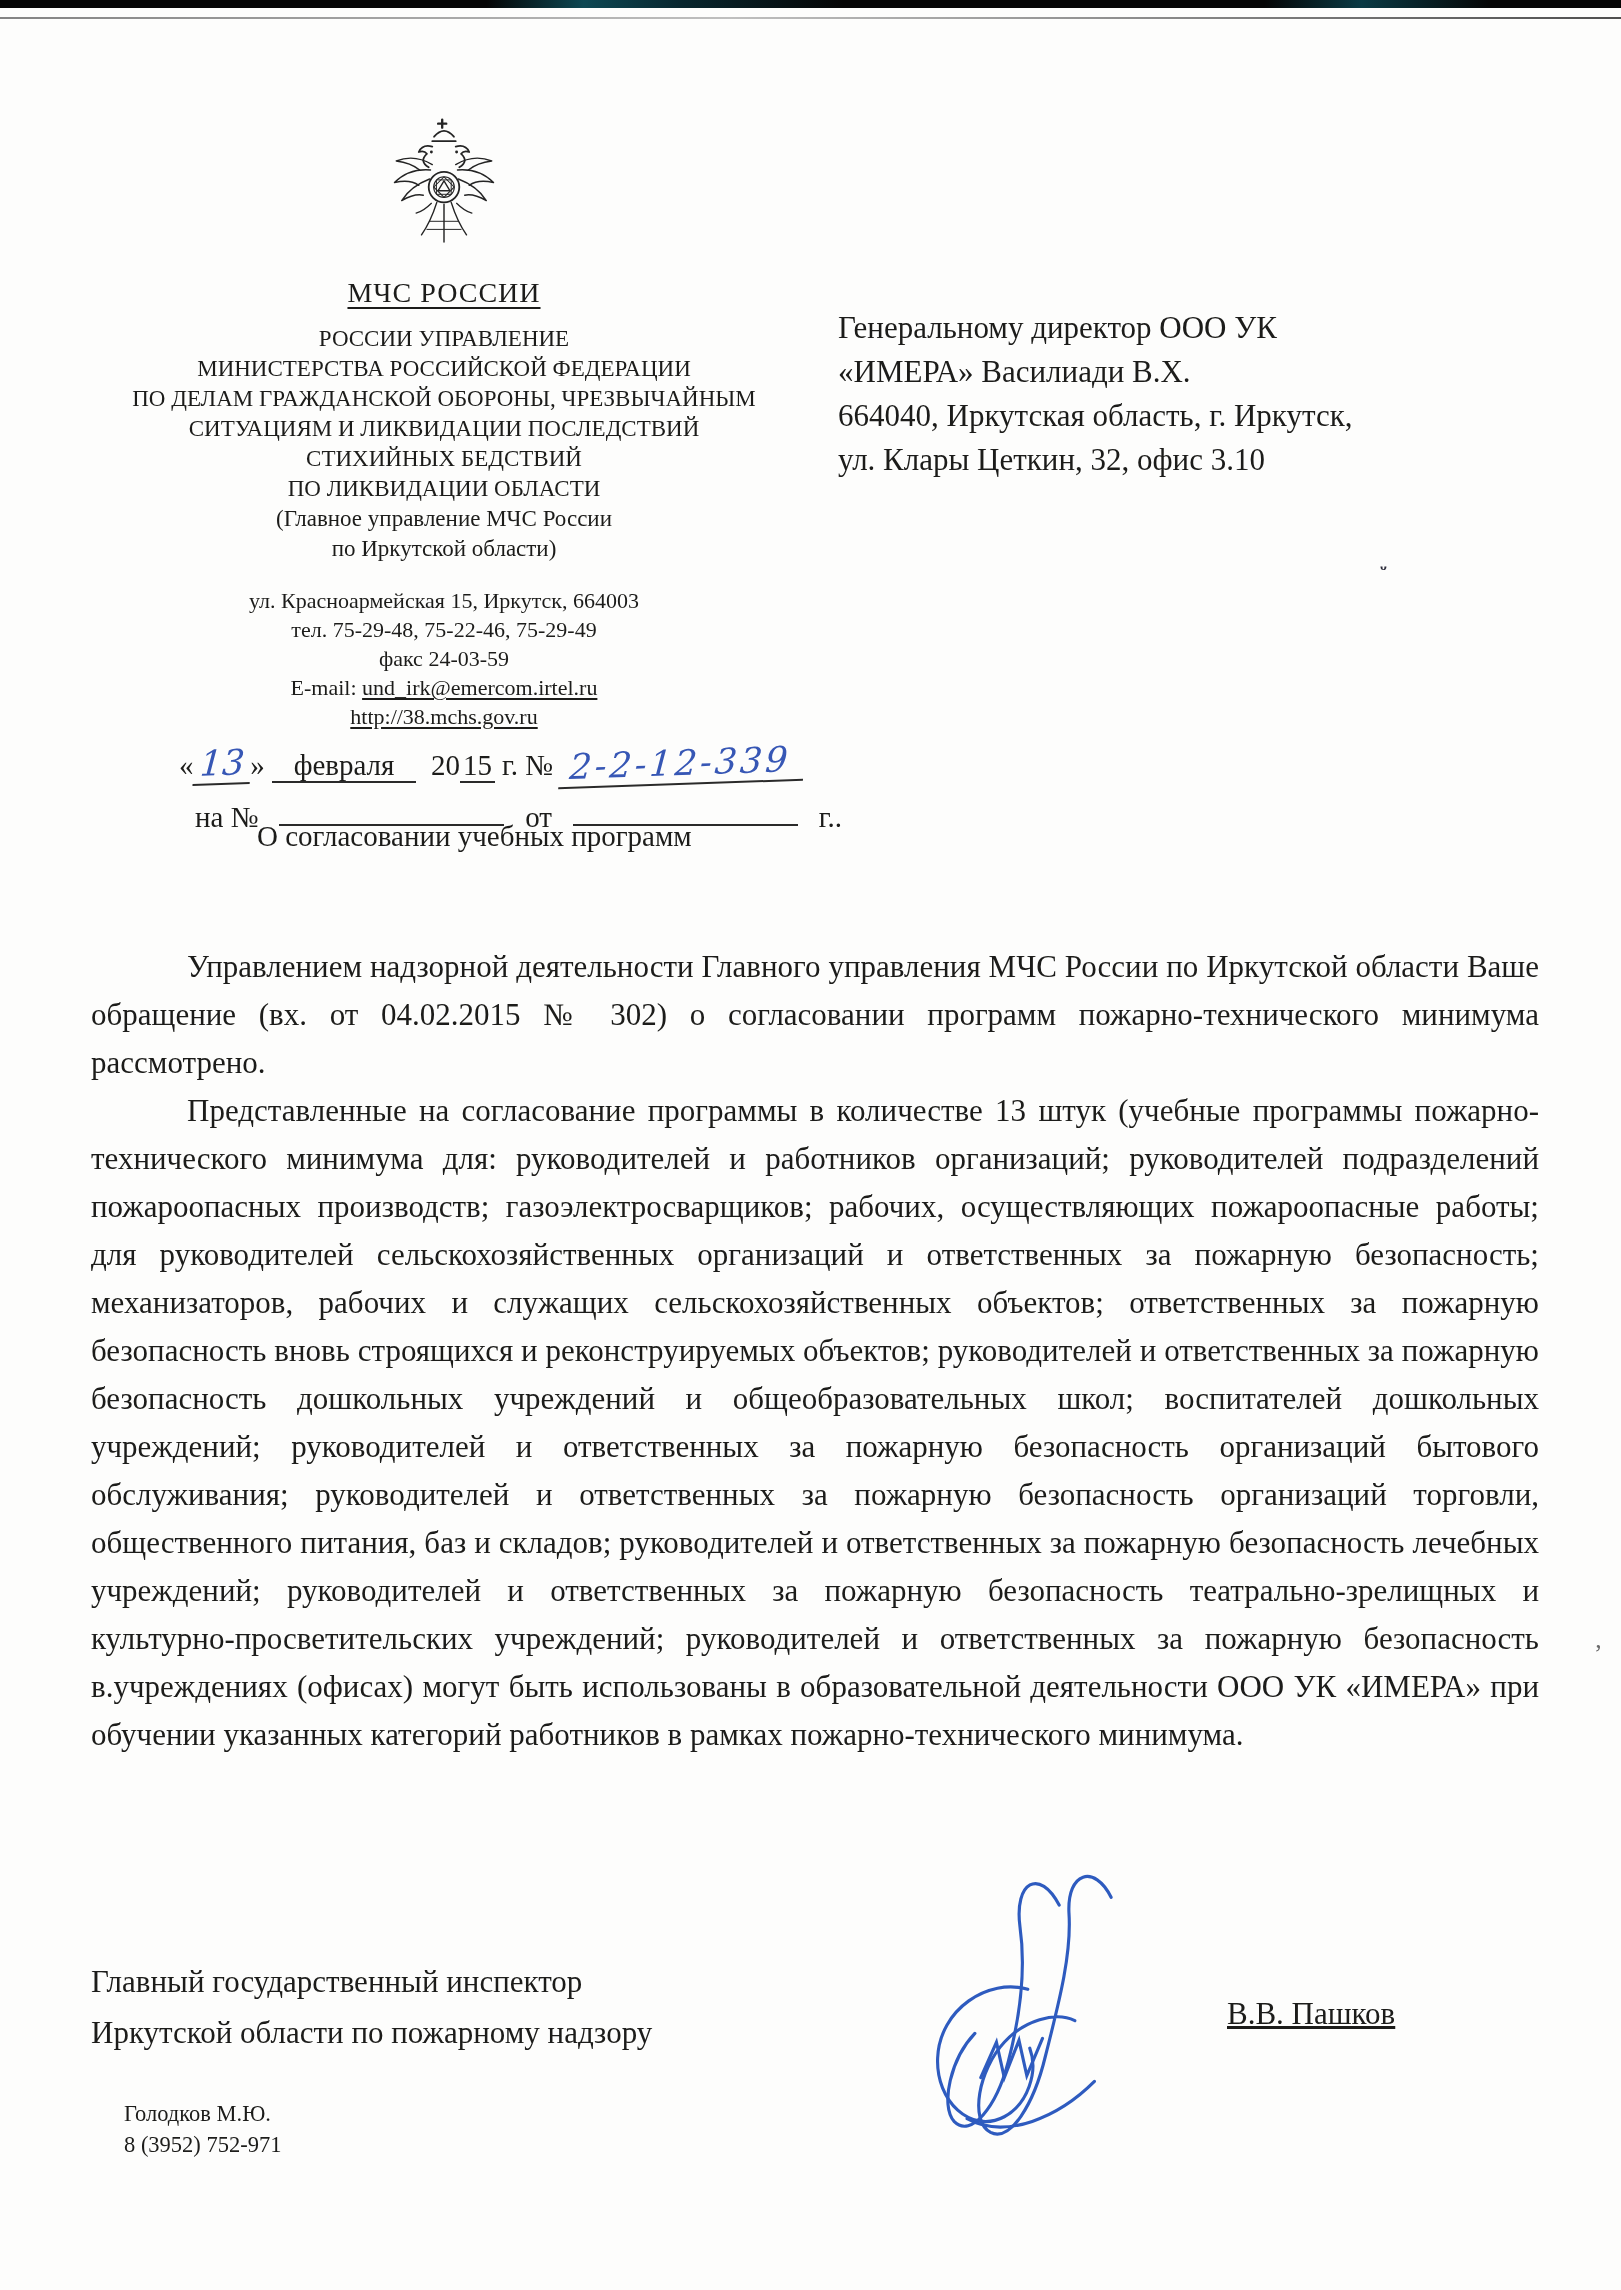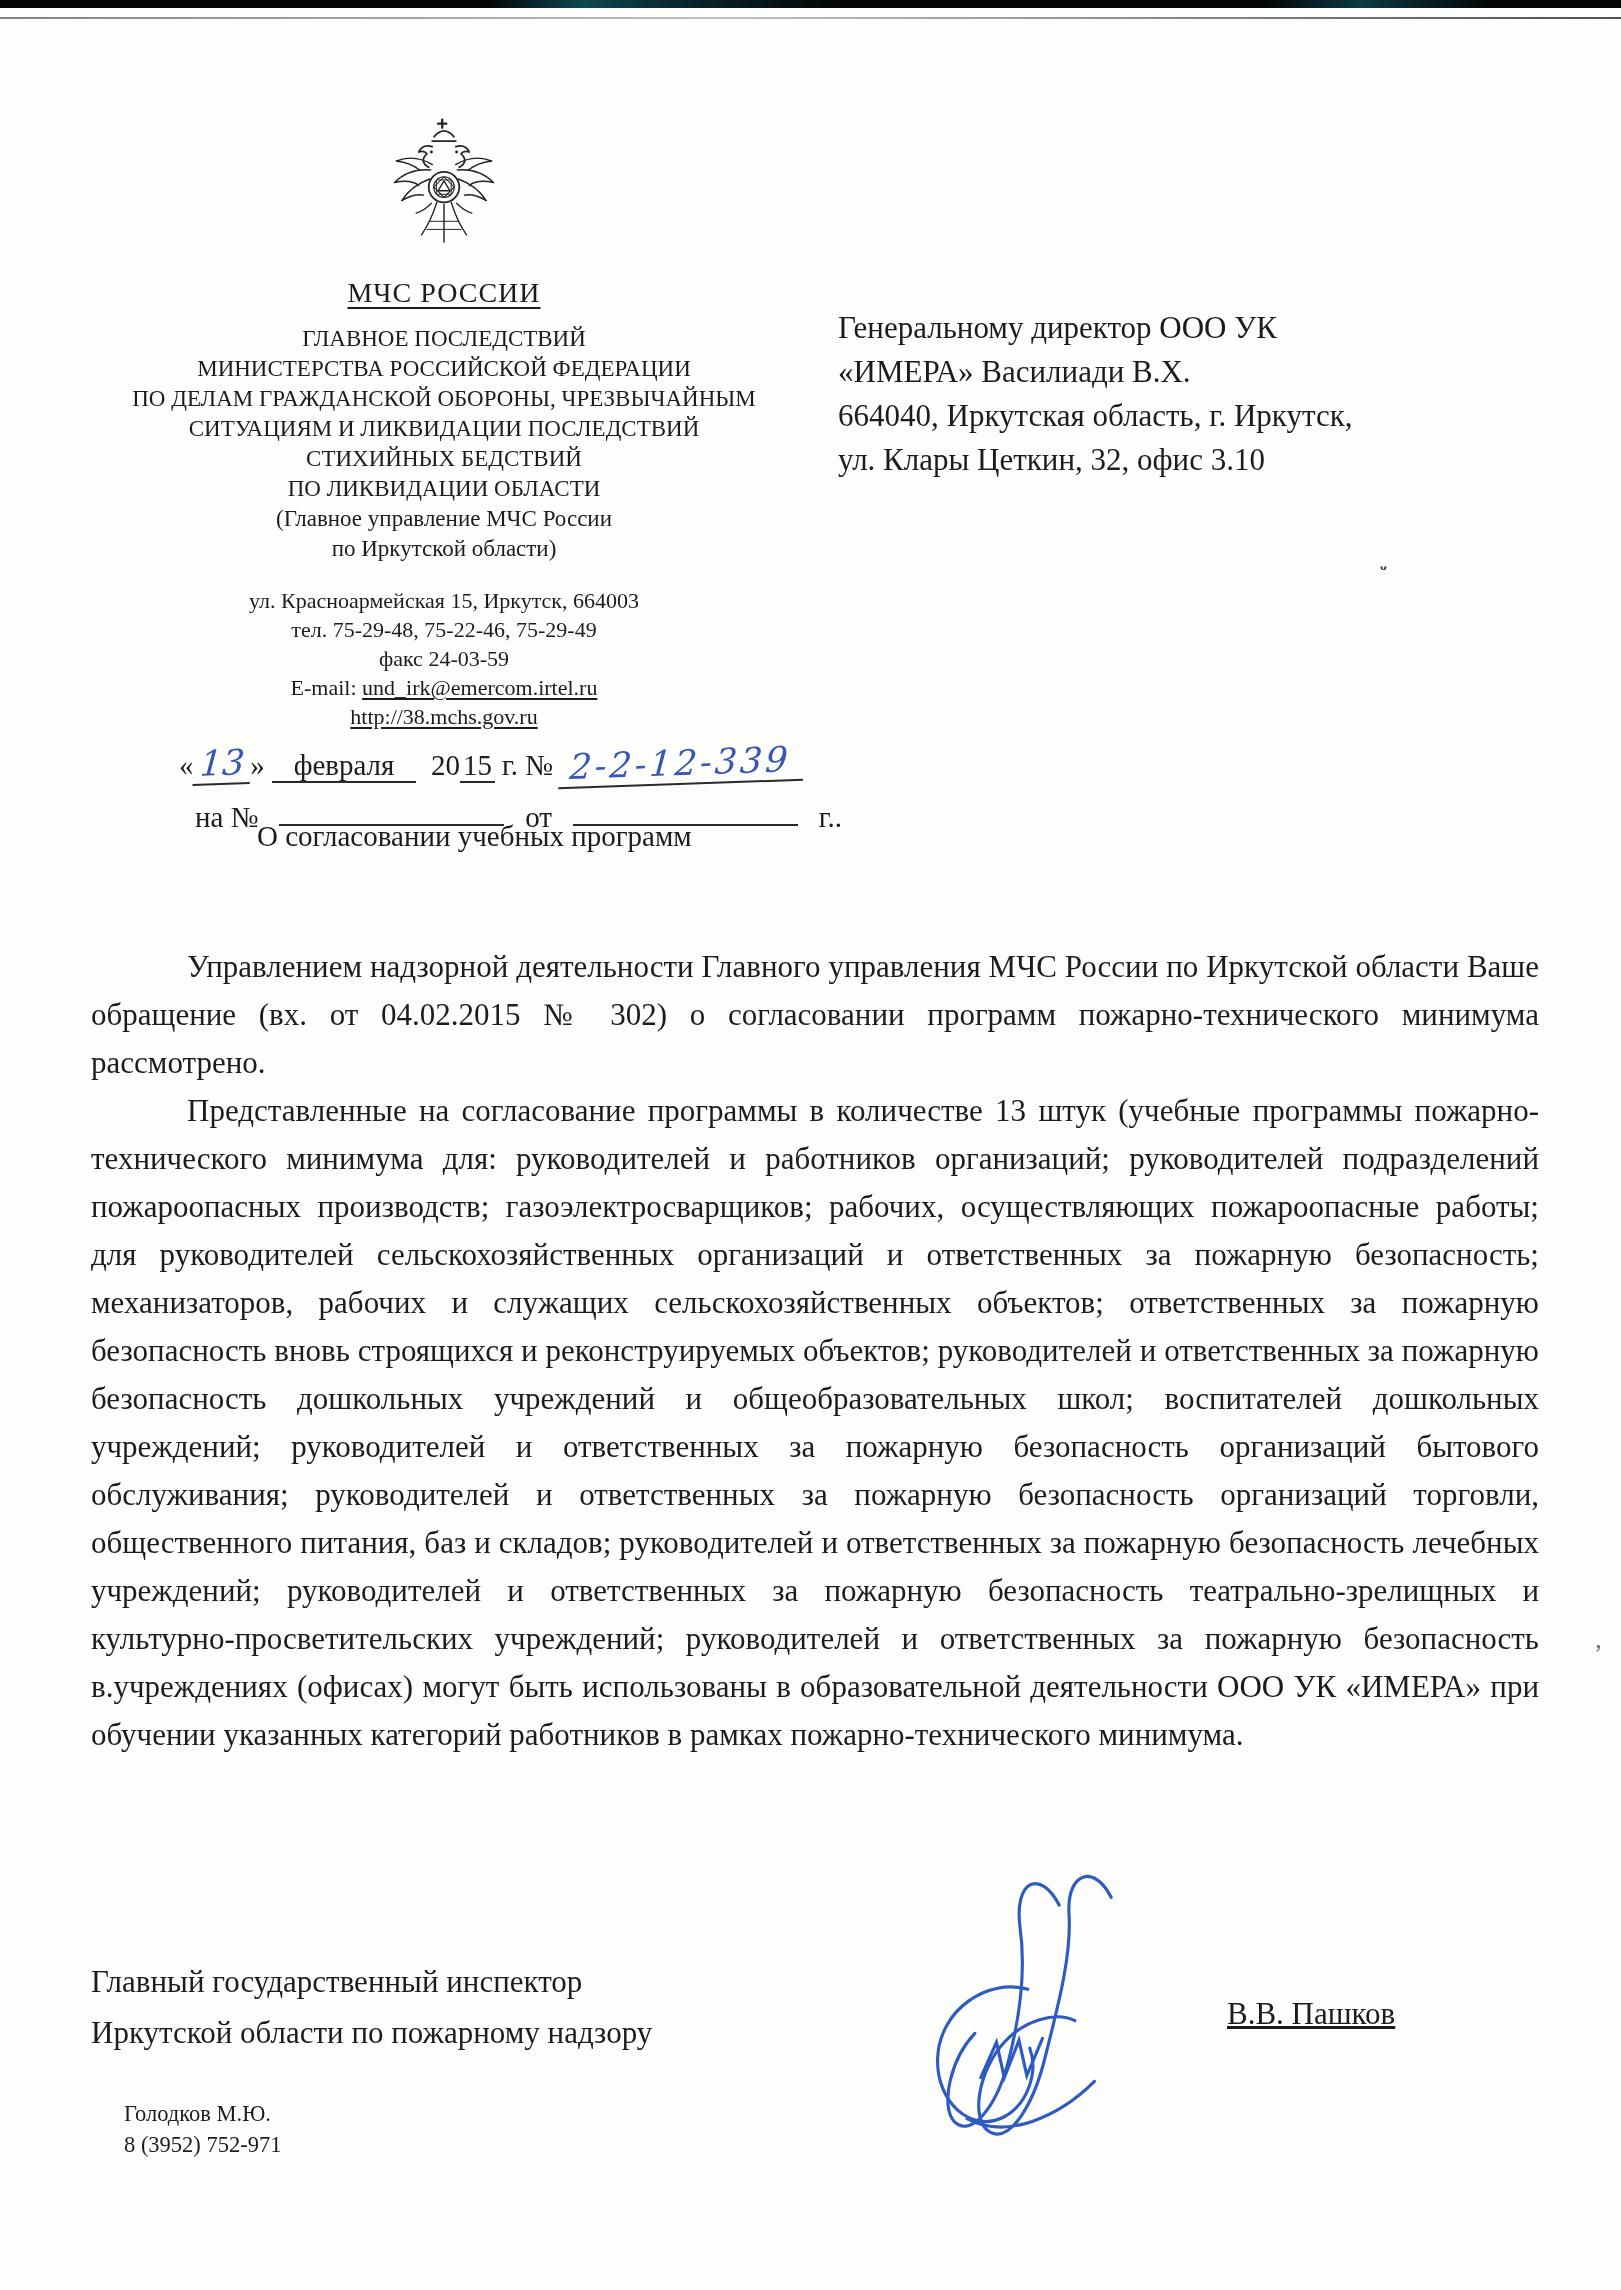--- a/index.html
+++ b/index.html
@@ -107,21 +107,21 @@
         <path d="M65 72 l6.5 11 h-13 z" stroke-width="1.5"></path>
         <path d="M57 96 Q50 118 40 132 M65 98 Q65 122 65 140 M73 96 Q80 118 90 132" stroke-width="1.6"></path>
         <path d="M49 117 h32 M46 126 h38" stroke-width="1.1"></path>
         <path d="M51 97 q-9 9 -17 11 M79 97 q9 9 17 11" stroke-width="1.4"></path>
       </g>
     </svg>
 
     <div class="org-title">МЧС РОССИИ</div>
 
     <div class="lh-lines">
-      <div>ГЛАВНОЕ ПОСЛЕДСТВИЙ</div>
+      <div>РОССИИ УПРАВЛЕНИЕ</div>
       <div>МИНИСТЕРСТВА РОССИЙСКОЙ ФЕДЕРАЦИИ</div>
       <div>ПО ДЕЛАМ ГРАЖДАНСКОЙ ОБОРОНЫ, ЧРЕЗВЫЧАЙНЫМ</div>
       <div>СИТУАЦИЯМ И ЛИКВИДАЦИИ ПОСЛЕДСТВИЙ</div>
       <div>СТИХИЙНЫХ БЕДСТВИЙ</div>
       <div>ПО ЛИКВИДАЦИИ ОБЛАСТИ</div>
       <div>(Главное управление МЧС России</div>
       <div>по Иркутской области)</div>
     </div>
 
     <div class="contact">

